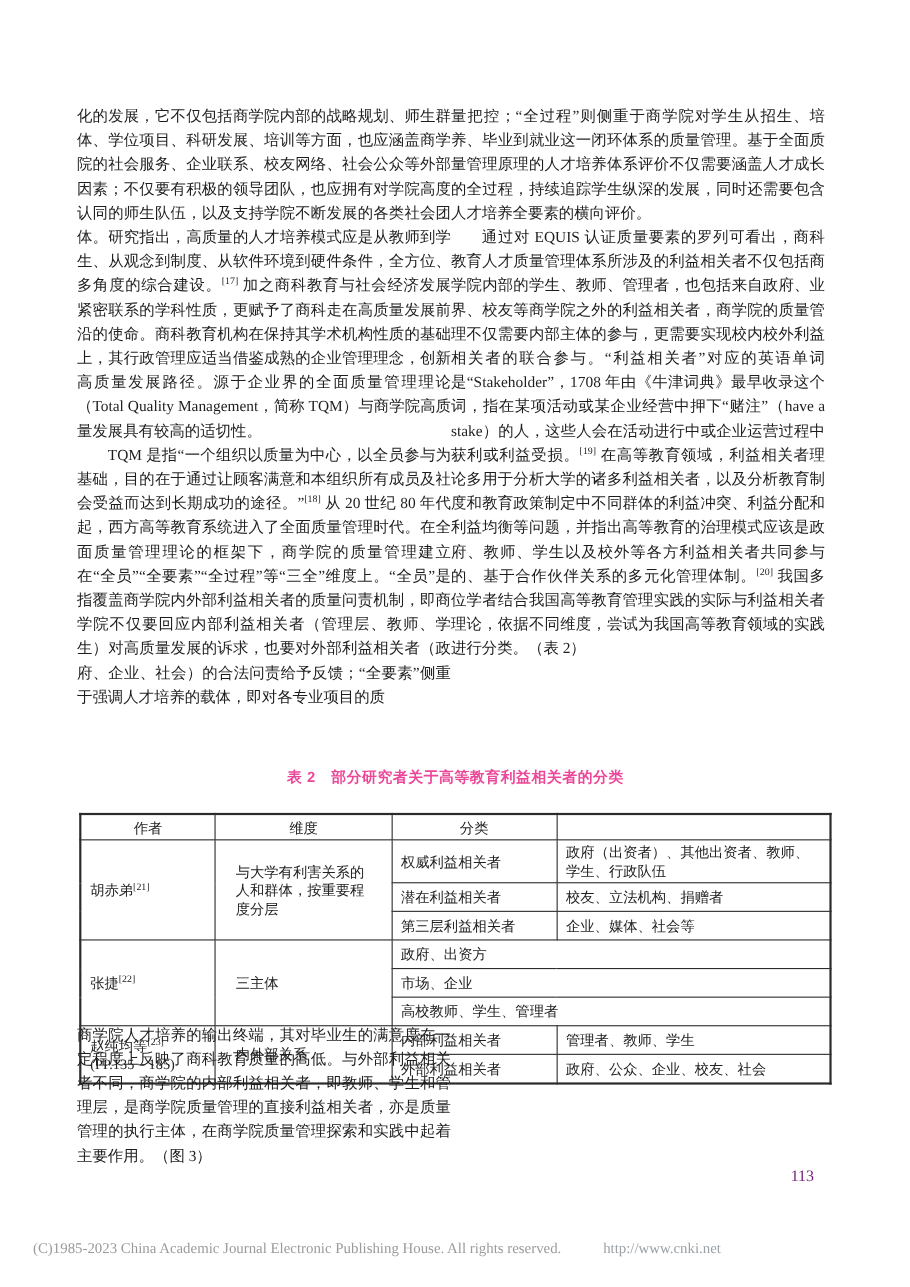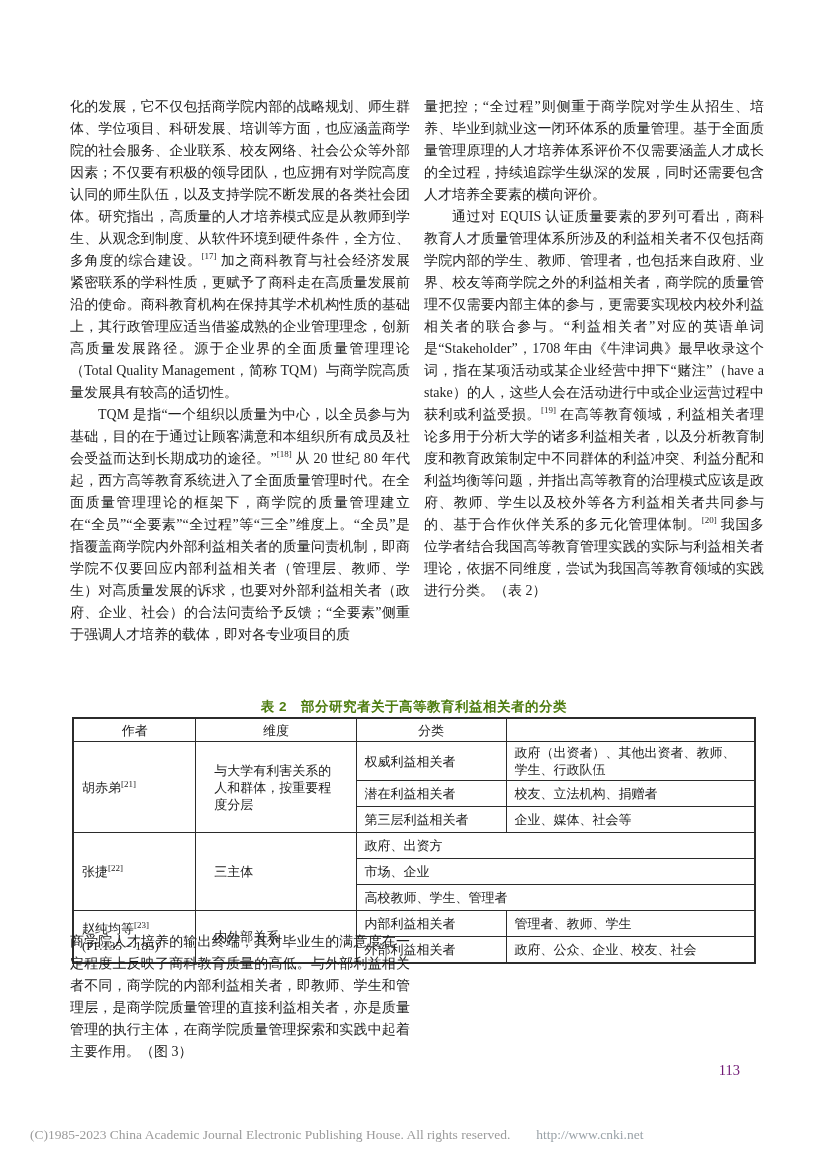--- a/index.html
+++ b/index.html
@@ -1,42 +1,42 @@
 <!DOCTYPE html>
 <html><head>
 <meta charset="utf-8">
 <style>
   html,body{margin:0;padding:0;}
   body{
     width:827px;height:1170px;position:relative;background:#ffffff;
     font-family:"Liberation Serif","DejaVu Serif",serif;color:#1d1d1d;
     overflow:hidden;
   }
-  .cols{position:absolute;left:70px;width:694px;display:flex;gap:14px;}
+  .cols{position:absolute;left:70px;width:694px;display:flex;}
   .cols-top{top:96px;}
   .cols-bottom{top:931px;}
   .col{width:340px;font-size:14px;line-height:22px;text-align:justify;text-justify:inter-character;}
   .para{margin:0;}
   .para.indent{text-indent:2em;}
   sup{font-size:9px;line-height:0;vertical-align:super;letter-spacing:0;}
   .table-block{position:absolute;left:72px;top:698px;width:684px;}
   .table-title{
     font-family:"Liberation Sans","DejaVu Sans",sans-serif;font-weight:bold;
-    font-size:13.5px;color:#4d7c0f;text-align:center;margin:0 0 1px 0;letter-spacing:0.5px;
+    font-size:13.5px;color:#ec4899;text-align:center;margin:0 0 23px 0;letter-spacing:0.5px;
   }
   table{width:100%;border-collapse:collapse;border:2px solid #2b2b2b;table-layout:fixed;
         font-size:13px;color:#222;}
   th,td{border:1px solid #2b2b2b;padding:2px 8px;vertical-align:middle;
         font-weight:normal;line-height:17px;height:21px;}
   th{height:18px;}
   td.detail{text-align:left;}
   td.dim{padding:2px 18px;}
   .page-number{position:absolute;top:1062px;right:87px;font-size:14.5px;color:#701a75;}
   .footer{position:absolute;left:30px;top:1127px;font-size:13.5px;color:#9b9b9b;white-space:nowrap;}
-  .footer .footer-url{margin-left:26px;color:#9aa2a8;}
+  .footer .footer-url{margin-left:38px;color:#9aa2a8;}
 </style>
 </head>
 <body>
 
 <div class="cols cols-top">
   <div class="col">
       <div class="para">化的发展，它不仅包括商学院内部的战略规划、师生群体、学位项目、科研发展、培训等方面，也应涵盖商学院的社会服务、企业联系、校友网络、社会公众等外部因素；不仅要有积极的领导团队，也应拥有对学院高度认同的师生队伍，以及支持学院不断发展的各类社会团体。研究指出，高质量的人才培养模式应是从教师到学生、从观念到制度、从软件环境到硬件条件，全方位、多角度的综合建设。<sup>[17]</sup> 加之商科教育与社会经济发展紧密联系的学科性质，更赋予了商科走在高质量发展前沿的使命。商科教育机构在保持其学术机构性质的基础上，其行政管理应适当借鉴成熟的企业管理理念，创新高质量发展路径。源于企业界的全面质量管理理论（Total Quality Management，简称 TQM）与商学院高质量发展具有较高的适切性。</div>
       <div class="para indent">TQM 是指“一个组织以质量为中心，以全员参与为基础，目的在于通过让顾客满意和本组织所有成员及社会受益而达到长期成功的途径。”<sup>[18]</sup> 从 20 世纪 80 年代起，西方高等教育系统进入了全面质量管理时代。在全面质量管理理论的框架下，商学院的质量管理建立在“全员”“全要素”“全过程”等“三全”维度上。“全员”是指覆盖商学院内外部利益相关者的质量问责机制，即商学院不仅要回应内部利益相关者（管理层、教师、学生）对高质量发展的诉求，也要对外部利益相关者（政府、企业、社会）的合法问责给予反馈；“全要素”侧重于强调人才培养的载体，即对各专业项目的质</div>
     </div>
   <div class="col">

